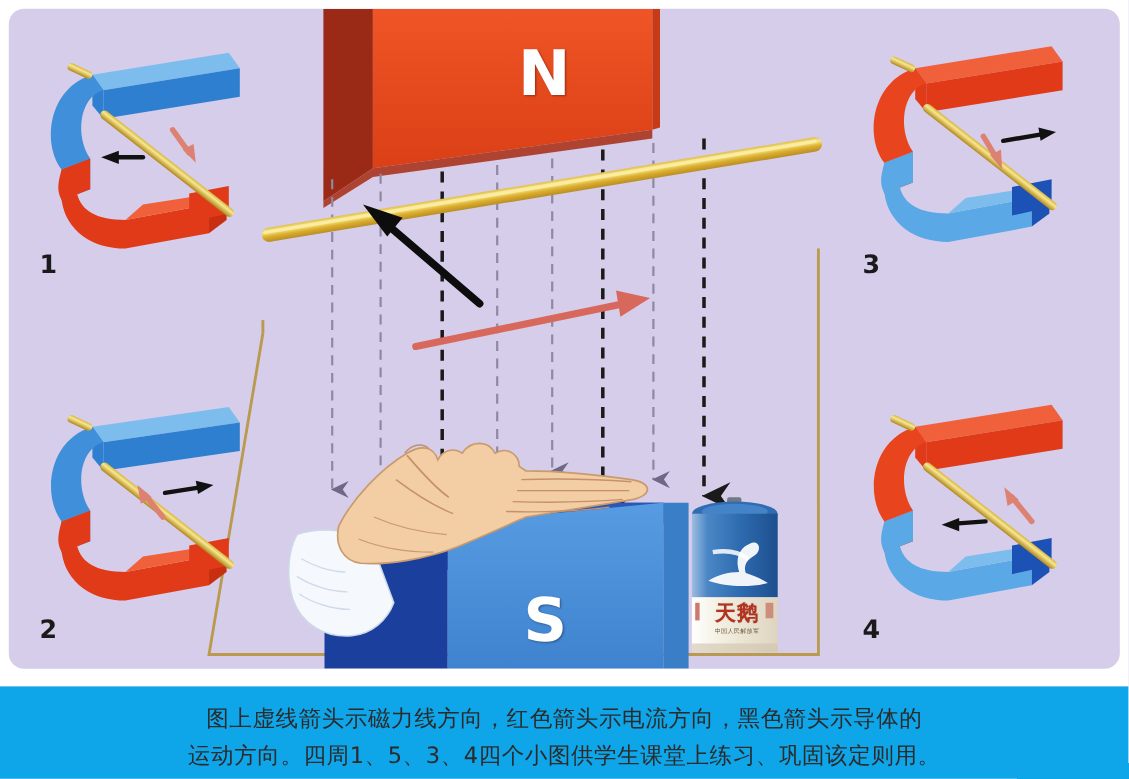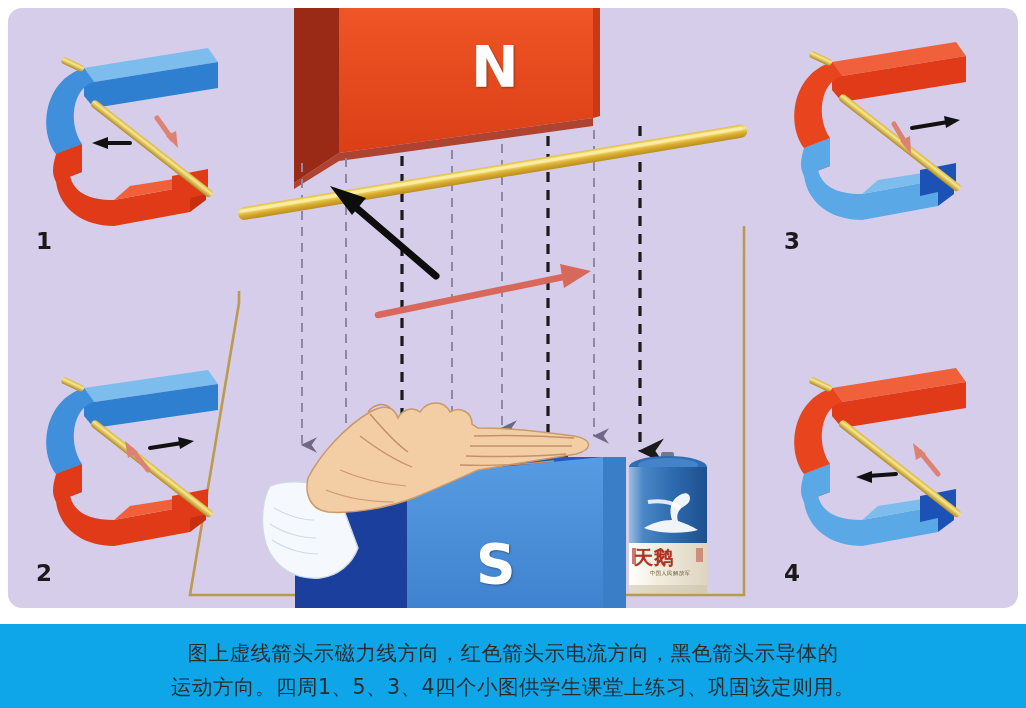--- a/index.html
+++ b/index.html
@@ -58,21 +58,21 @@
     font-family:"DejaVu Sans","Liberation Sans",sans-serif;
     font-weight:bold;color:#ffffff;
     text-shadow:1px 1px 2px rgba(0,0,0,.35);
     pointer-events:none;
   }
   .n-letter{left:463px;top:26px;font-size:57px;}
   .s-letter{left:468px;top:524px;font-size:55px;}
 
   
   .batt-brand{
-    position:absolute;left:613px;top:537px;width:66px;
+    position:absolute;left:629px;top:537px;width:66px;
     text-align:center;
     font-family:"DejaVu Sans","Liberation Sans",sans-serif;
     font-weight:bold;font-size:19px;color:#b4321e;
     letter-spacing:1px;
     text-shadow:0 0 1px rgba(0,0,0,.3);
   }
   .batt-sub{
     position:absolute;left:624px;top:562px;width:76px;
     text-align:center;
     font-family:"DejaVu Sans","Liberation Sans",sans-serif;

